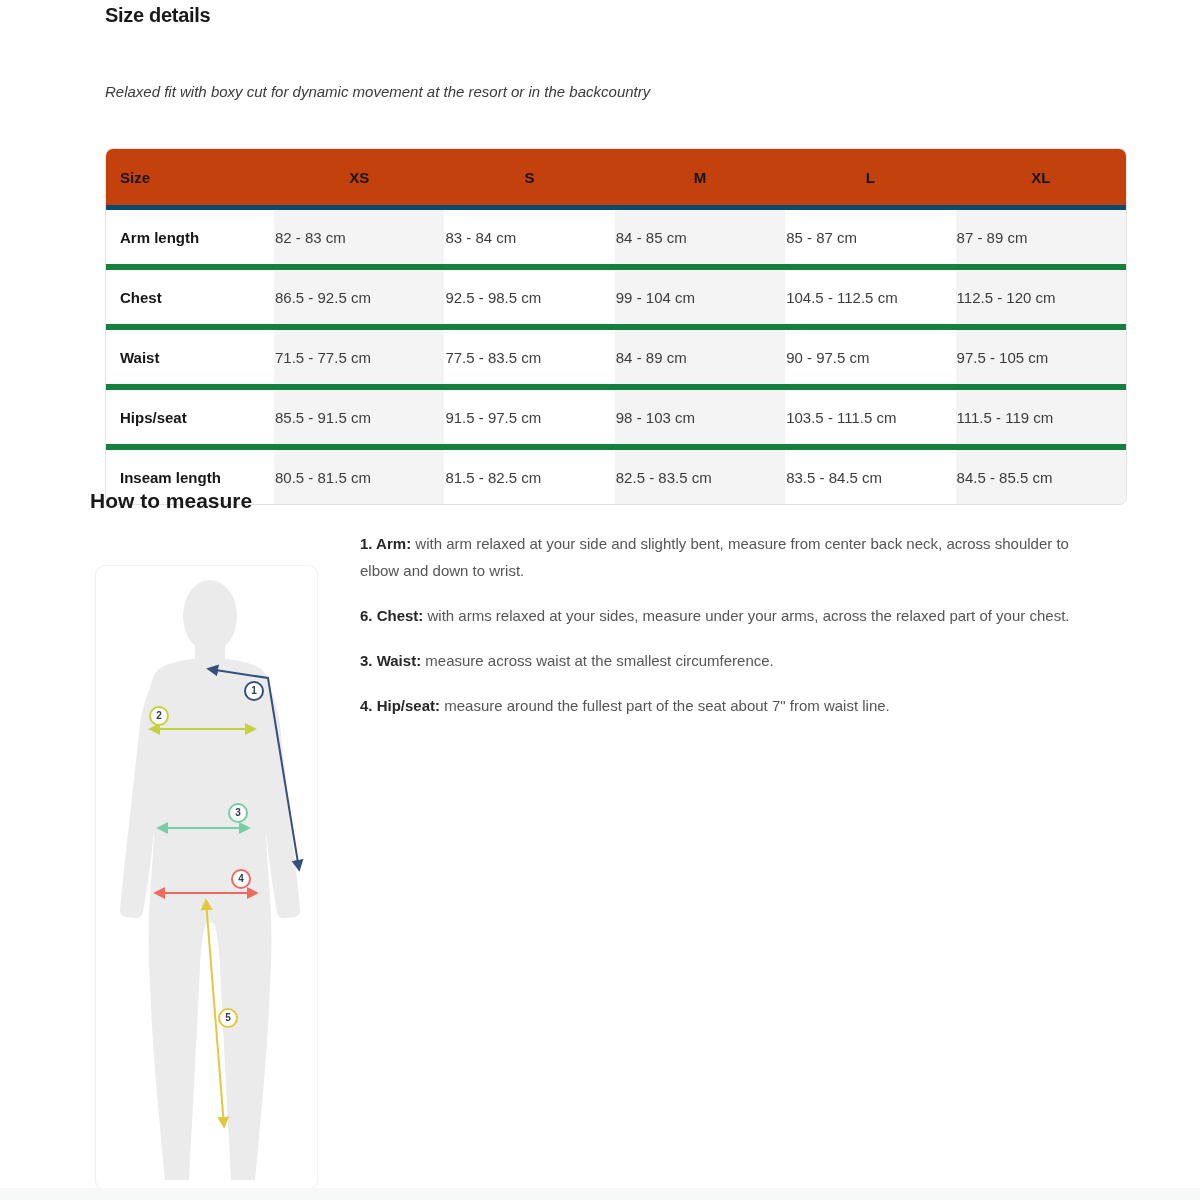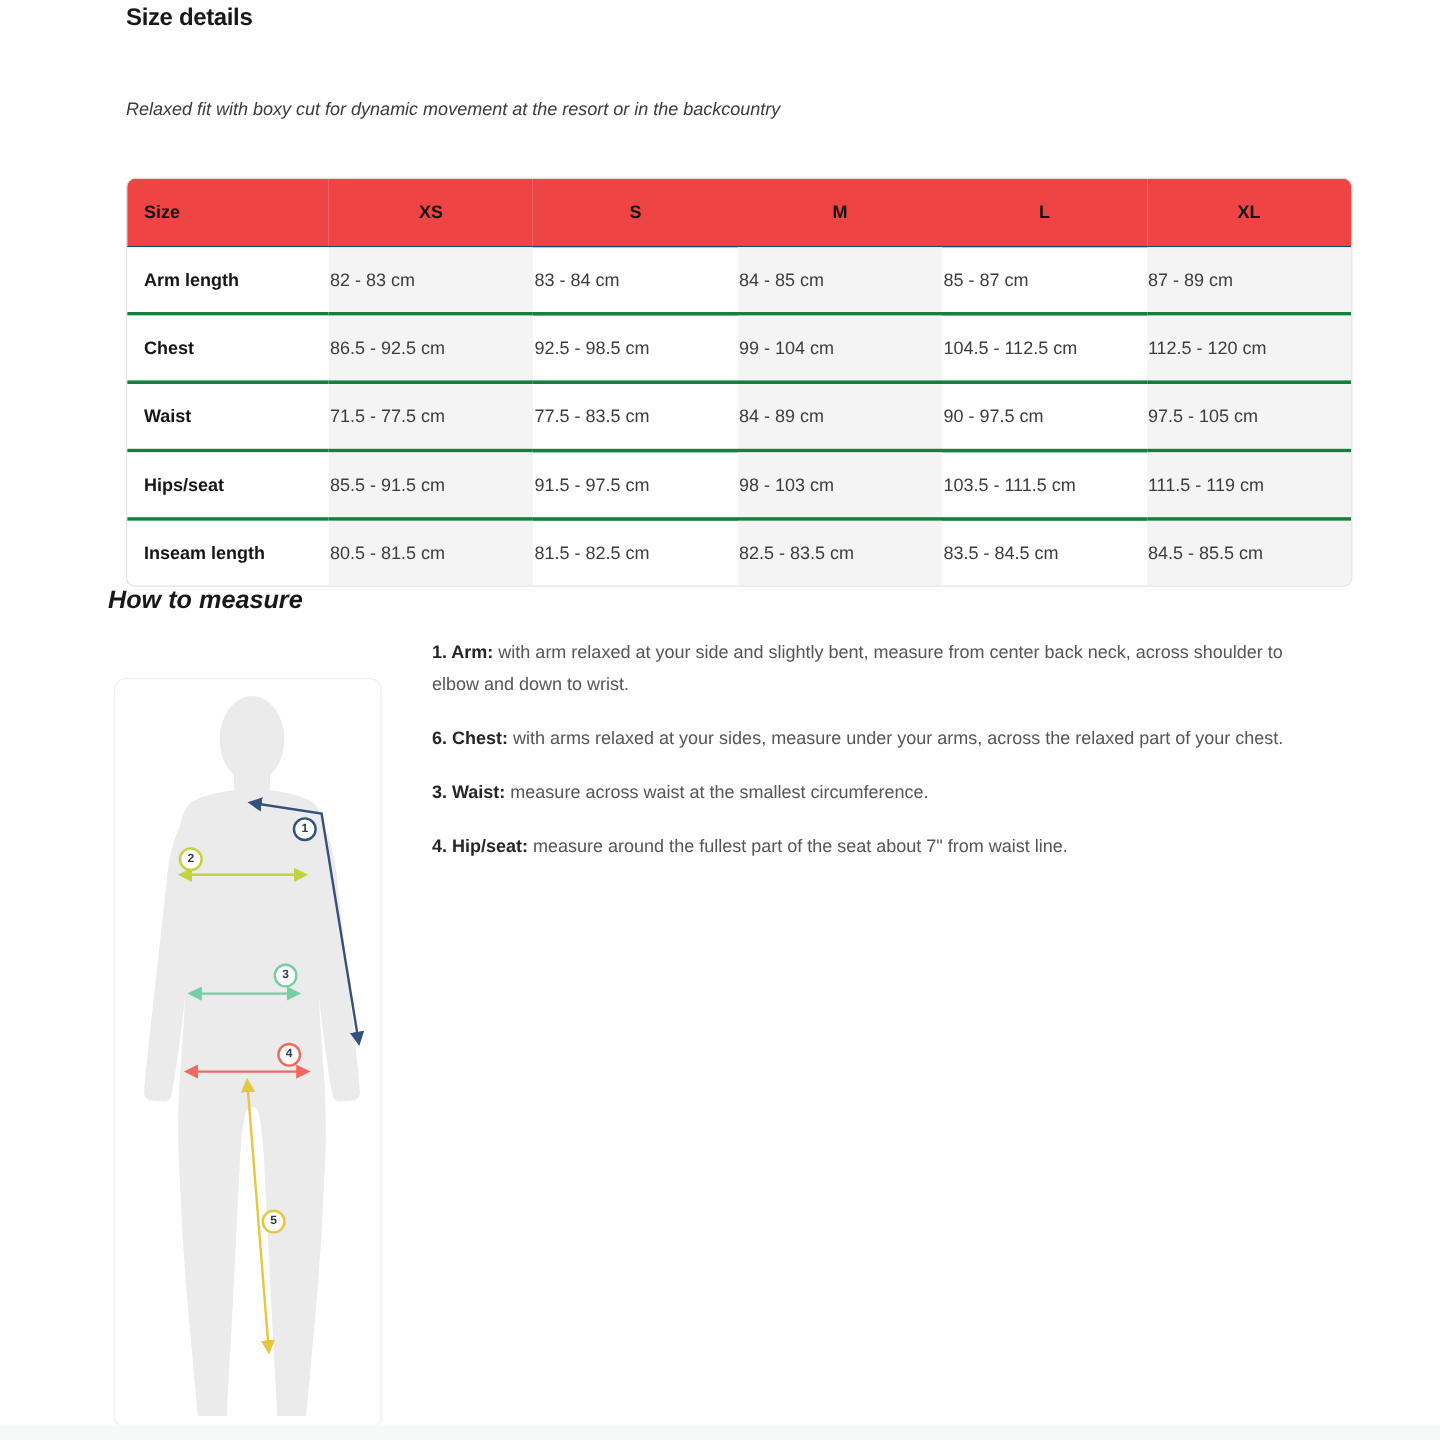--- a/index.html
+++ b/index.html
@@ -3,38 +3,38 @@
 <meta charset="utf-8">
 <style>
   html,body{margin:0;padding:0;background:#ffffff;}
   .page{
     position:relative;width:1200px;height:1200px;background:#ffffff;overflow:hidden;
     font-family:"Liberation Sans","DejaVu Sans",sans-serif;color:#1a1a1a;
   }
   
   .h1{position:absolute;left:105px;top:4px;font-size:20px;font-weight:800;letter-spacing:-0.3px;color:#191919;}
   .subtitle{position:absolute;left:105px;top:83px;font-size:15px;color:#3a3a3a;font-style:italic;}
-  .h2{position:absolute;left:90px;top:489px;font-size:21px;font-weight:800;color:#191919;font-style:italic;}
+  .h2{position:absolute;left:90px;top:489px;font-size:21px;font-weight:800;color:#191919;}
 
   
   .table-wrap{
     position:absolute;left:105px;top:148px;width:1022px;
     border:1px solid #e2e2e2;border-radius:8px;overflow:hidden;background:#fff;
     box-sizing:border-box;
   }
   table{width:100%;border-collapse:separate;border-spacing:0;table-layout:fixed;}
   col.c-label{width:168px;}
   thead th{
-    height:54px;background:#ef4444;font-size:15px;font-weight:700;color:#161616;
-    border-bottom:1px solid #0c4a6e;text-align:center;vertical-align:middle;
+    height:54px;background:#c2410c;font-size:15px;font-weight:700;color:#161616;
+    border-bottom:5px solid #0c4a6e;text-align:center;vertical-align:middle;
   }
   thead th.lbl{text-align:left;padding-left:14px;}
   tbody th,tbody td{
     height:52px;vertical-align:middle;font-size:15px;
-    border-bottom:3px solid #15803d;
+    border-bottom:6px solid #15803d;
   }
   tbody tr:last-child th,tbody tr:last-child td{border-bottom:none;}
   tbody th{font-weight:700;color:#161616;text-align:left;padding-left:14px;background:#fff;}
   tbody td{color:#3c3c3c;text-align:left;font-weight:400;}
   tbody td.alt{background:#f4f4f4;}
 
   
   .figure-panel{
     position:absolute;left:95px;top:565px;width:223px;height:625px;
     background:#ffffff;border:1px solid #f1f1f1;border-radius:10px;box-sizing:border-box;

